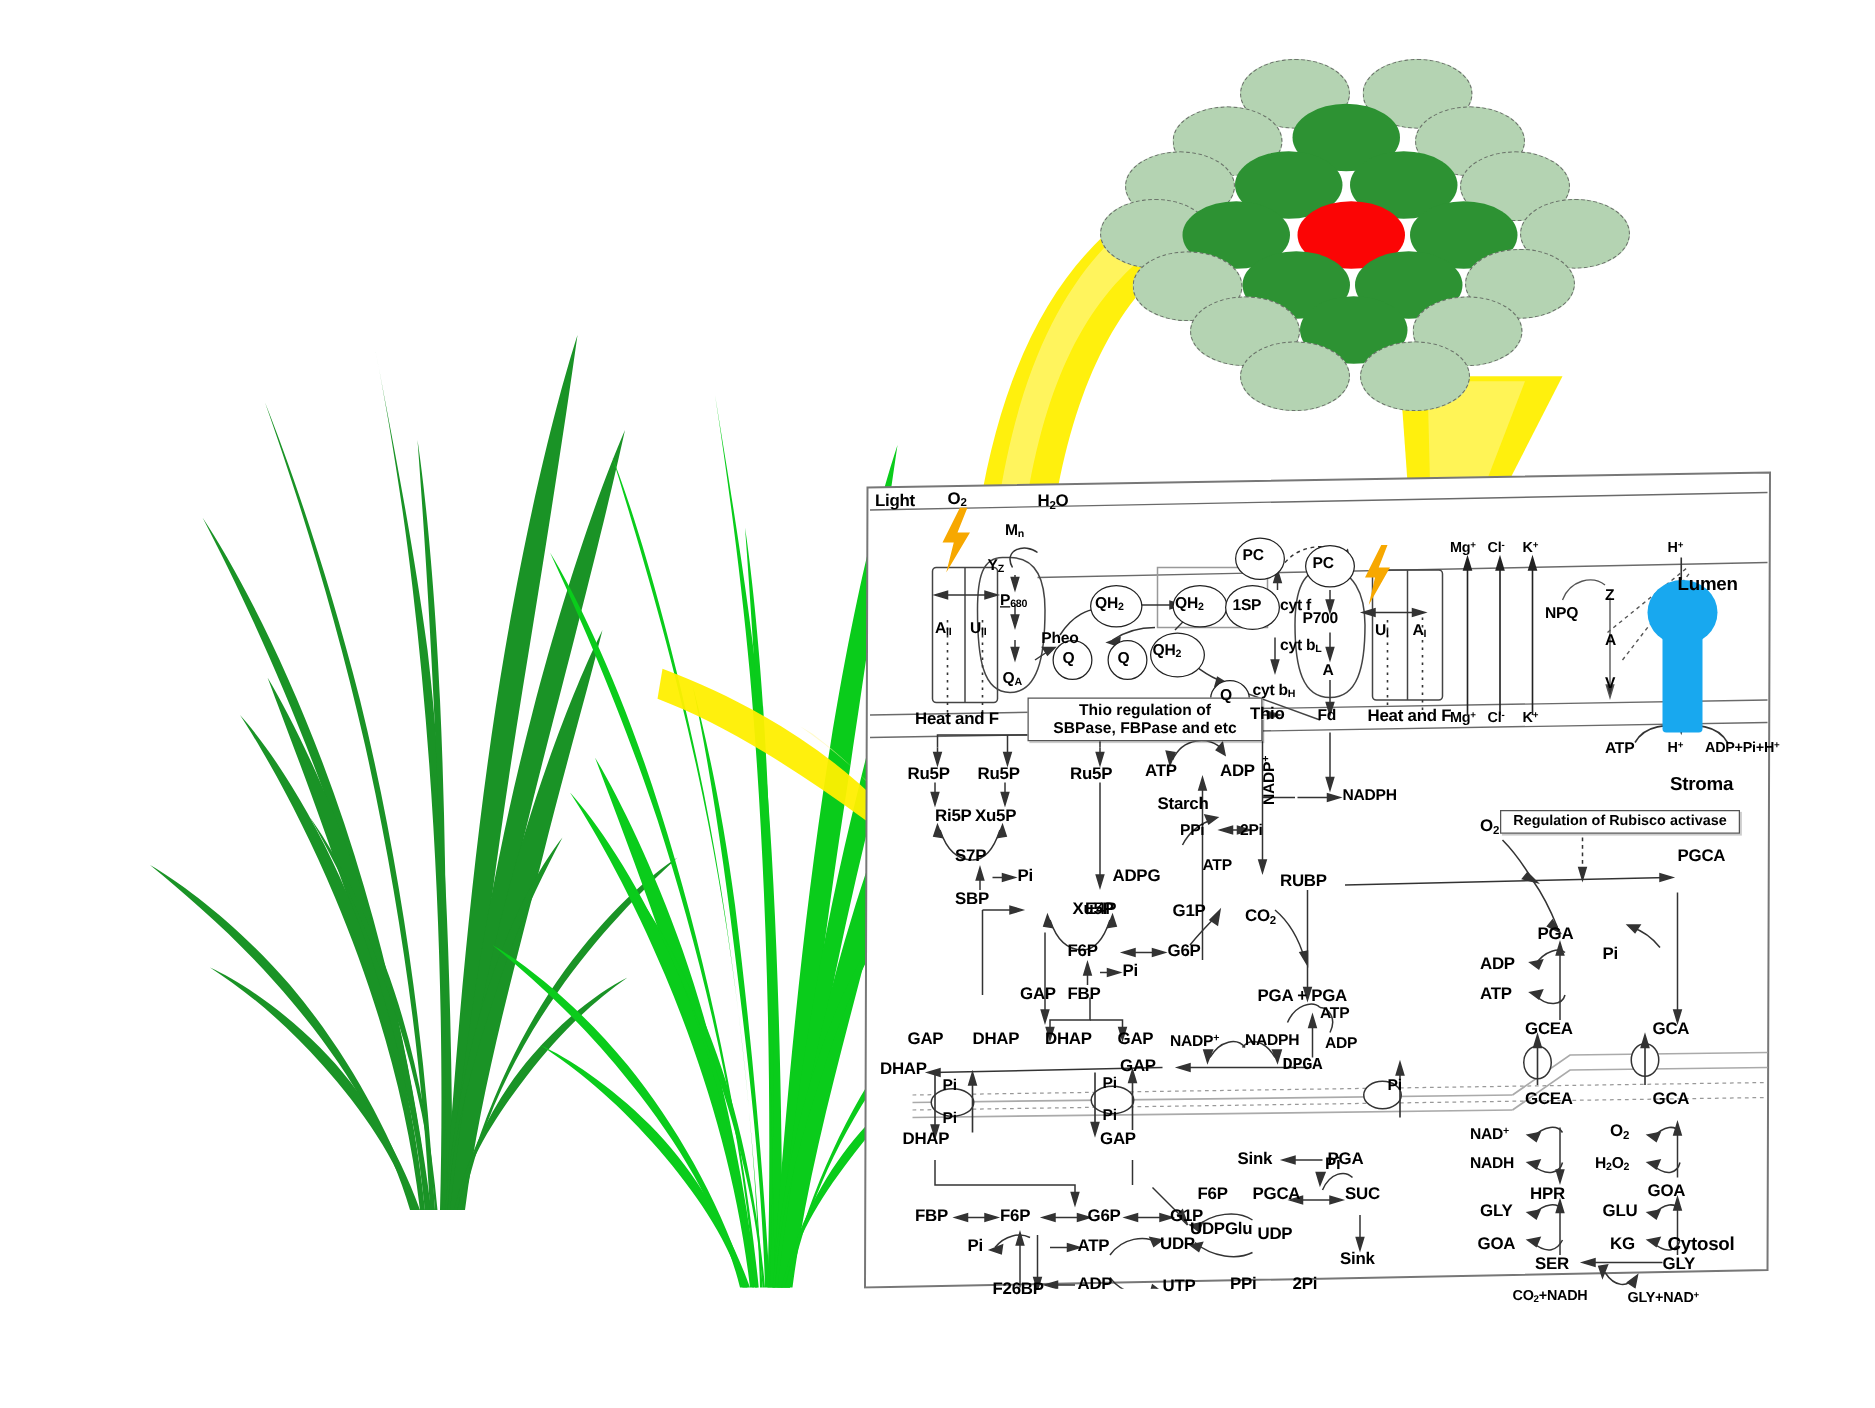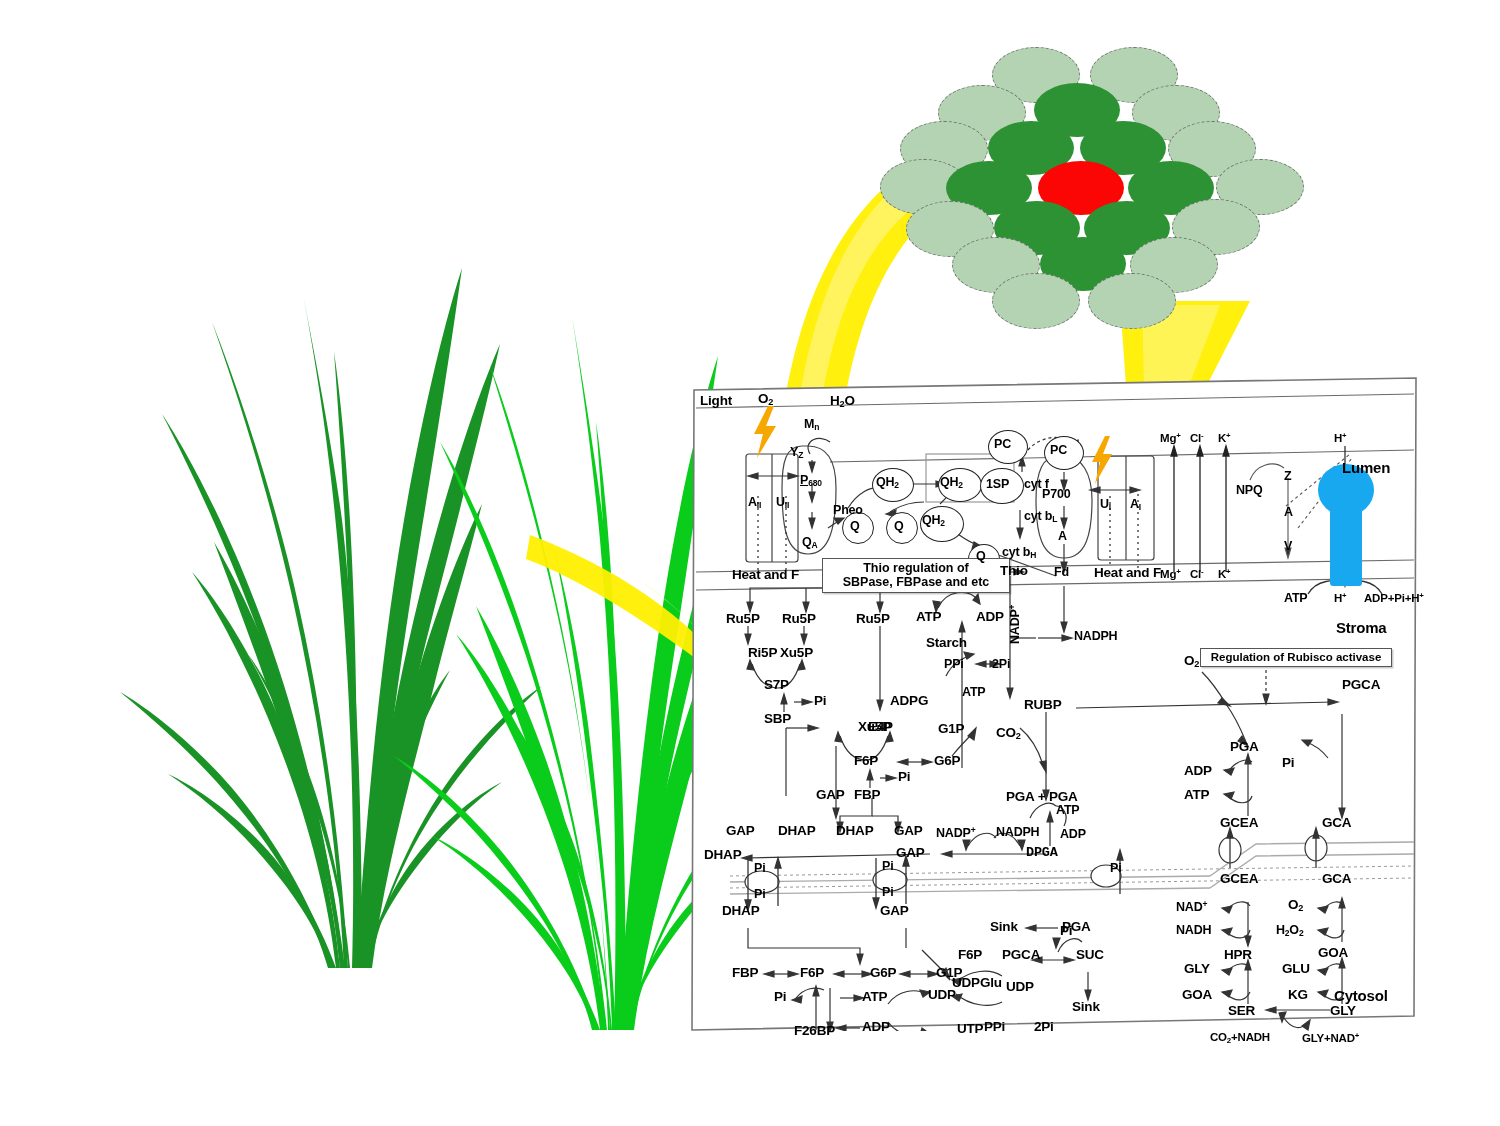--- a/index.html
+++ b/index.html
@@ -634,21 +634,21 @@
     <div class="lbl s13" style="left:190px;top:528px;">GAP</div>
     <div class="lbl s13" style="left:42px;top:590px;">FBP</div>
     <div class="lbl s13" style="left:110px;top:590px;">F6P</div>
     <div class="lbl s13" style="left:180px;top:590px;">G6P</div>
     <div class="lbl s13" style="left:246px;top:590px;">G1P</div>
     <div class="lbl s13" style="left:84px;top:614px;">Pi</div>
     <div class="lbl s13" style="left:172px;top:614px;">ATP</div>
     <div class="lbl s13" style="left:172px;top:644px;">ADP</div>
     <div class="lbl s13" style="left:104px;top:648px;text-align:center;">F26BP</div>
     <div class="lbl s13" style="left:238px;top:612px;">UDP</div>
-    <div class="lbl s13" style="left:240px;top:646px;margin-left:27px;">UTP</div>
+    <div class="lbl s13" style="left:240px;top:646px;">UTP</div>
     <div class="lbl s13" style="left:262px;top:600px;">UDPGlu</div>
     <div class="lbl s13" style="left:268px;top:572px;">F6P</div>
     <div class="lbl s13" style="left:316px;top:604px;">UDP</div>
     <div class="lbl s13" style="left:312px;top:572px;">PGCA</div>
     <div class="lbl s13" style="left:386px;top:572px;">SUC</div>
     <div class="lbl s13" style="left:370px;top:548px;">Pi</div>
     <div class="lbl s13" style="left:382px;top:624px;">Sink</div>
     <div class="lbl s13" style="left:300px;top:544px;">Sink</div>
     <div class="lbl s13" style="left:372px;top:544px;">PGA</div>
     <div class="lbl s13" style="left:294px;top:644px;">PPi</div>

